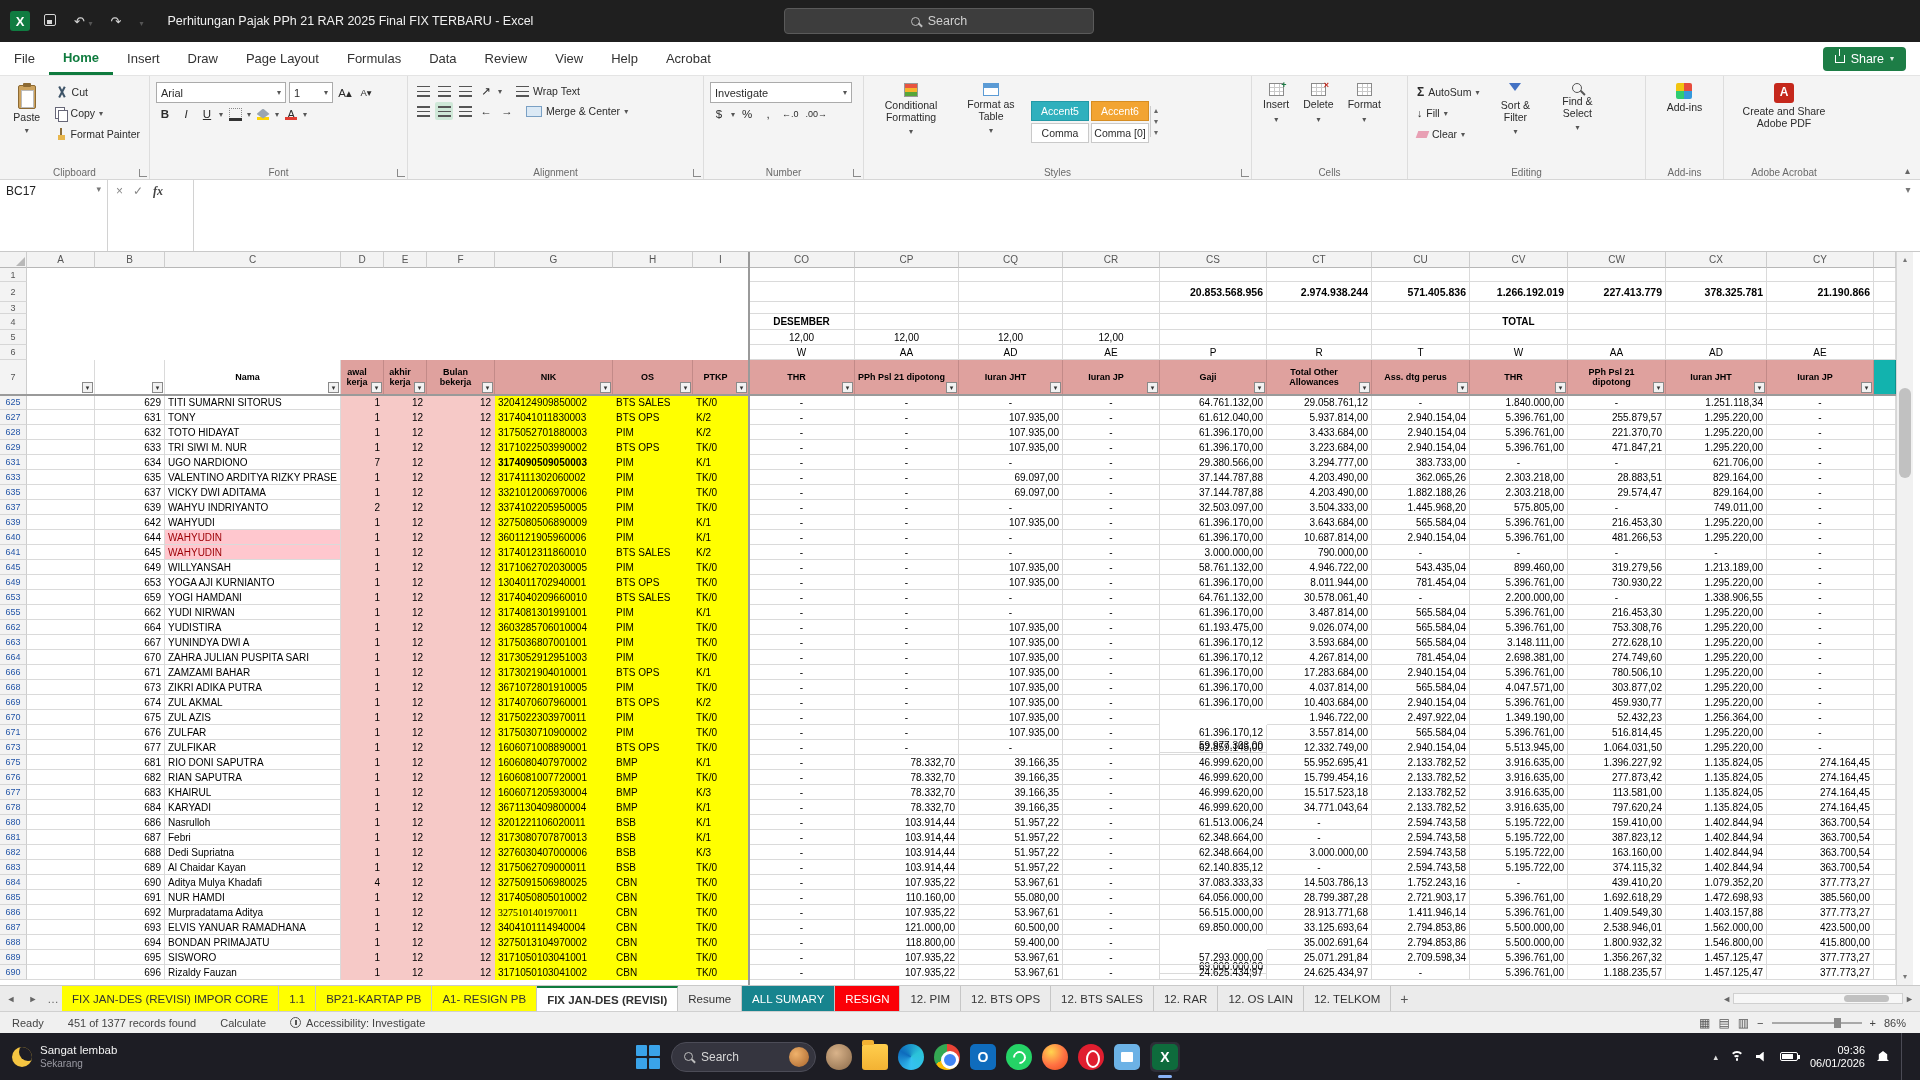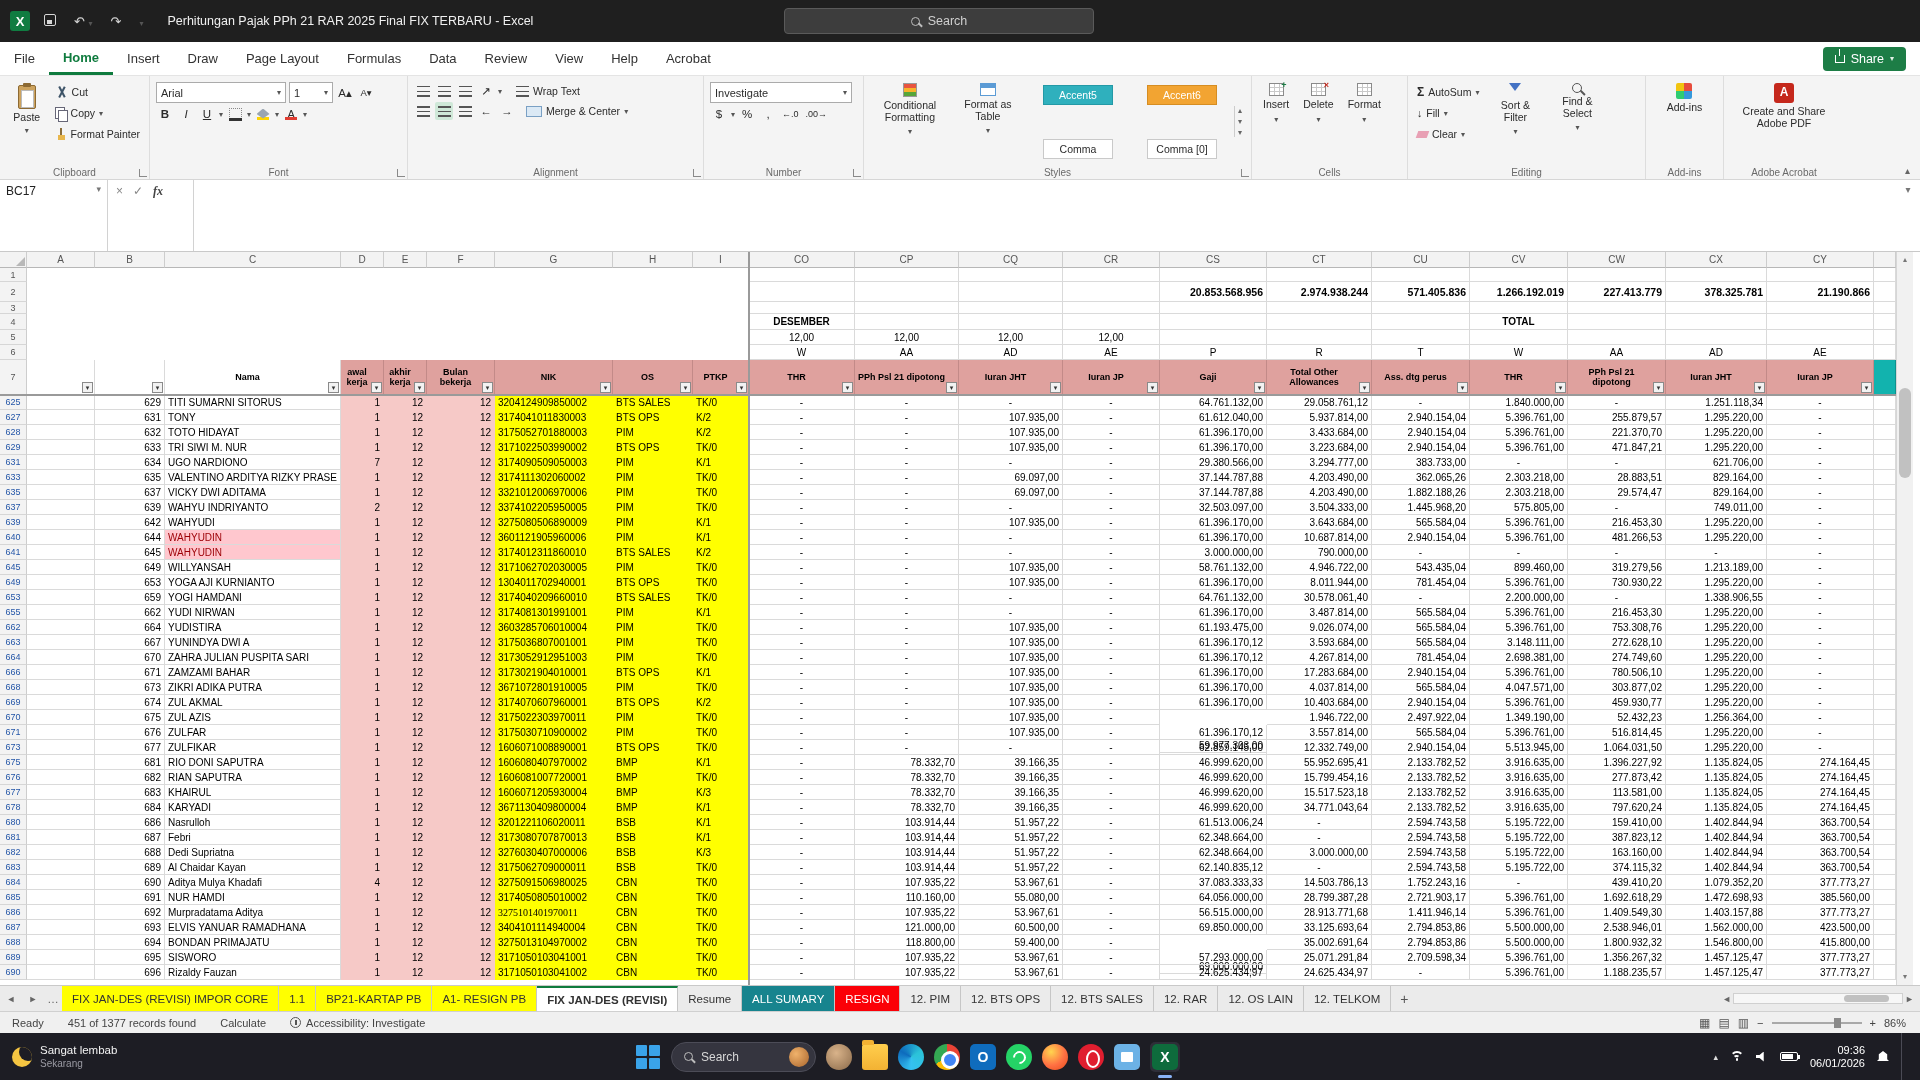--- a/index.html
+++ b/index.html
@@ -89,22 +89,22 @@
   .ic-grid{width:15px;height:13px;border:1px solid #8a8a8a;background:
       repeating-linear-gradient(to bottom,transparent 0 3px,#c9c9c9 3px 4px),
       repeating-linear-gradient(to right,transparent 0 4px,#c9c9c9 4px 5px),#fff;}
   .badge{position:absolute;right:-4px;top:-4px;font-size:9px;font-weight:bold;}
   .ic-funnel{width:0;height:0;border:6px solid transparent;border-top:8px solid #4472c4;}
   .ic-mag{width:10px;height:10px;border:1.5px solid #555;border-radius:50%;}
   .ic-mag::after{content:"";position:absolute;width:6px;height:1.5px;background:#555;transform:rotate(45deg);right:-5px;bottom:-1px;}
   .ic-addins{width:16px;height:16px;background:conic-gradient(#e74c3c 0 25%,#3498db 0 50%,#2ecc71 0 75%,#f1c40f 0);border-radius:2px;}
   .ic-adobe{width:20px;height:20px;background:#c5281c;border-radius:3px;color:#fff;font-weight:bold;
             display:flex;align-items:center;justify-content:center;font-size:12px;}
-  .stylecell{width:70px;height:20px;border:1px solid #c9c9c9;display:flex;align-items:center;justify-content:center;
-             font-size:10.5px;background:#fff;margin:17px;}
+  .stylecell{width:58px;height:20px;border:1px solid #c9c9c9;display:flex;align-items:center;justify-content:center;
+             font-size:10.5px;background:#fff;margin:1px;}
   .accent5{background:#2fb0bd;color:#fff;border-color:#2399a6;}
   .accent6{background:#f2a432;color:#fff;border-color:#d68d22;}
   .gal-ar{display:flex;flex-direction:column;justify-content:center;gap:2px;border-left:1px solid #ccc;
           padding:0 3px;color:#666;font-size:8px;}
   .ribbon-collapse{position:absolute;right:10px;bottom:3px;color:#666;font-size:10px;}
 
   
   .fbar{position:absolute;top:180px;left:0;width:1920px;height:72px;background:#fff;
         border-bottom:1px solid #c9c9c9;display:flex;}
   .namebox{width:108px;border-right:1px solid #d2d2d2;font-size:12px;color:#222;
@@ -884,21 +884,21 @@
         <div class="gc " style="width: 22px;"></div>
       </div>
       <div class="grow drow">
         <div class="gc rn" style="width: 27px;">631</div>
         <div class="gc " style="width: 68px;"></div>
         <div class="gc tr" style="width: 70px;">634</div>
         <div class="gc nm" style="width: 176px;">UGO NARDIONO</div>
         <div class="gc pinkc tr" style="width: 43px;">7</div>
         <div class="gc pinkc tr" style="width: 43px;">12</div>
         <div class="gc pinkc tr" style="width: 68px;">12</div>
-        <div class="gc yelc nm" style="width: 118px;">3174090509050003</div>
+        <div class="gc yelc nm" style="width: 118px; font-weight: bold;">3174090509050003</div>
         <div class="gc yelc nm" style="width: 80px;">PIM</div>
         <div class="gc yelc nm" style="width: 56px;">K/1</div>
         <div class="gc dashc" style="width: 106px;">-</div>
         <div class="gc dashc" style="width: 104px;">-</div>
         <div class="gc dashc" style="width: 104px;">-</div>
         <div class="gc dashc" style="width: 97px;">-</div>
         <div class="gc tr" style="width: 107px;">29.380.566,00</div>
         <div class="gc tr" style="width: 105px;">3.294.777,00</div>
         <div class="gc tr" style="width: 98px;">383.733,00</div>
         <div class="gc dashc" style="width: 98px;">-</div>

